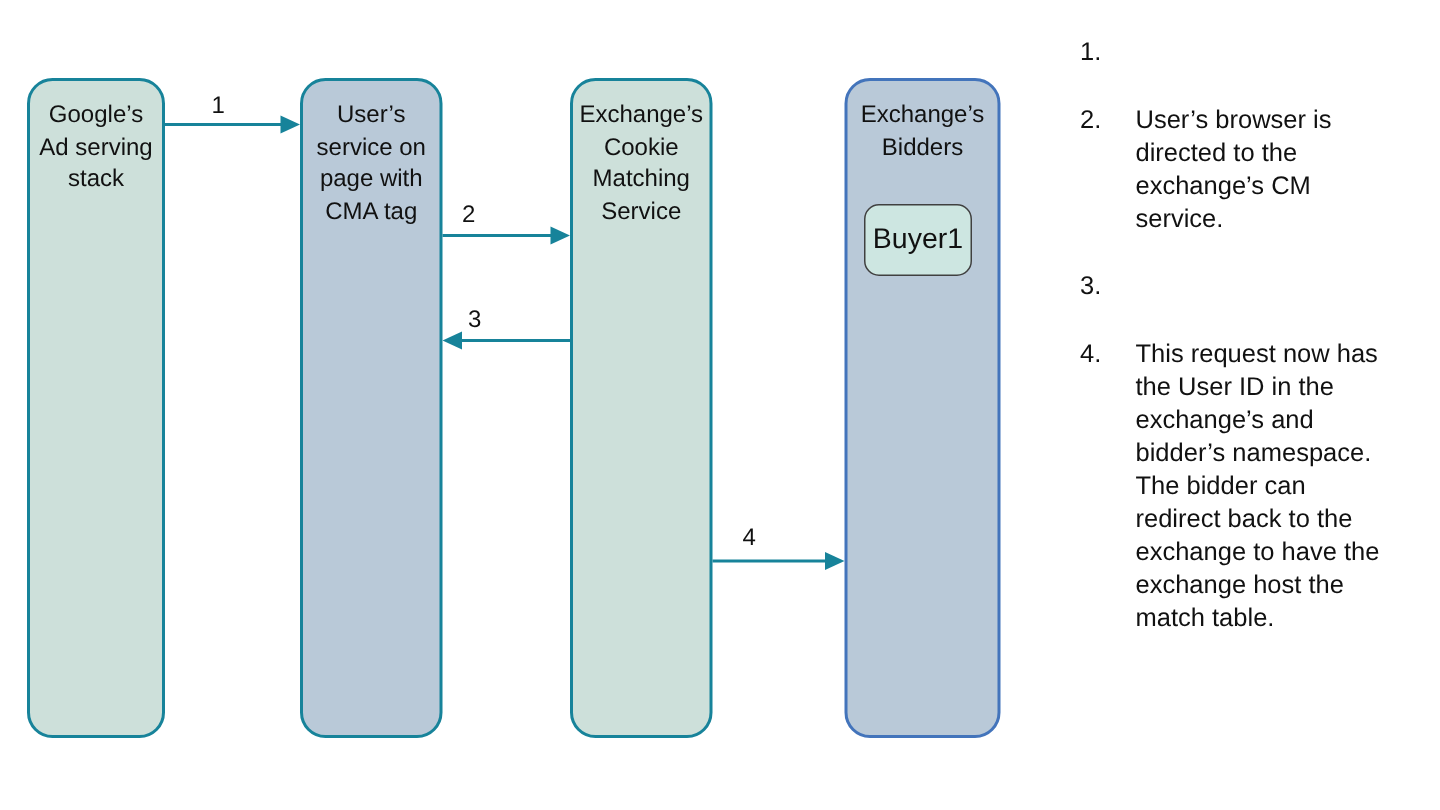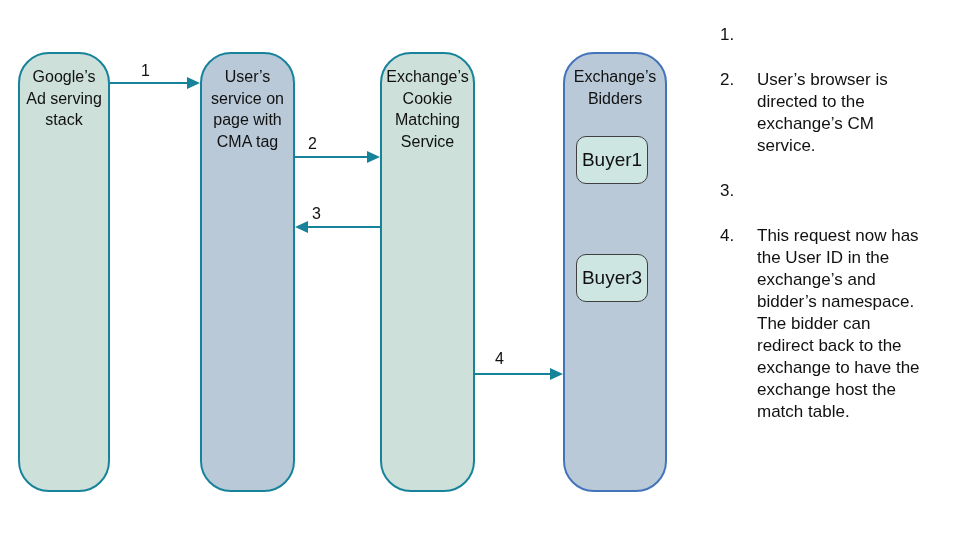--- a/index.html
+++ b/index.html
@@ -2,21 +2,21 @@
 <html><head>
 <meta charset="utf-8">
 <style>
   html,body { margin:0; padding:0; background:#ffffff; }
   .canvas {
     position:relative; width:960px; height:540px; overflow:hidden;
     background:#ffffff; color:#111111;
     font-family:"Liberation Sans","DejaVu Sans",sans-serif;
   }
   .node {
-    position:absolute; box-sizing:border-box; border-radius:31px;
+    position:absolute; box-sizing:border-box; border-radius:17px;
     text-align:center;
   }
   .node.green { background:#cde0da; border:2px solid #17839a; }
   .node.blue  { background:#b9c9d8; border:2px solid #17839a; }
   .node.bidders { background:#b9c9d8; border:2px solid #4374bb; }
   .node-label {
     padding-top:12px; font-size:16px; line-height:21.5px;
     white-space:pre-line;
   }
   .buyer {
@@ -70,23 +70,20 @@
 Service</div>
   </div>
 
   <div class="node bidders" style="left:563px; top:52px; width:104px; height:440px;">
     <div class="node-label">Exchange’s
 Bidders</div>
 
     <div class="buyer" style="top:82px;">
       <span>Buyer1</span>
     </div>
-    <div class="buyer" style="top:200px;">
-      <span>Buyer3</span>
-    </div>
   </div>
 
   <div class="arrow right" style="left:110px; top:83px; width:90px;">
     <div class="shaft"></div>
     <div class="head"></div>
   </div>
   <span class="arrow-label" style="left:141px; top:63px;">1</span>
 
   <div class="arrow right" style="left:295px; top:157px; width:85px;">
     <div class="shaft"></div>

